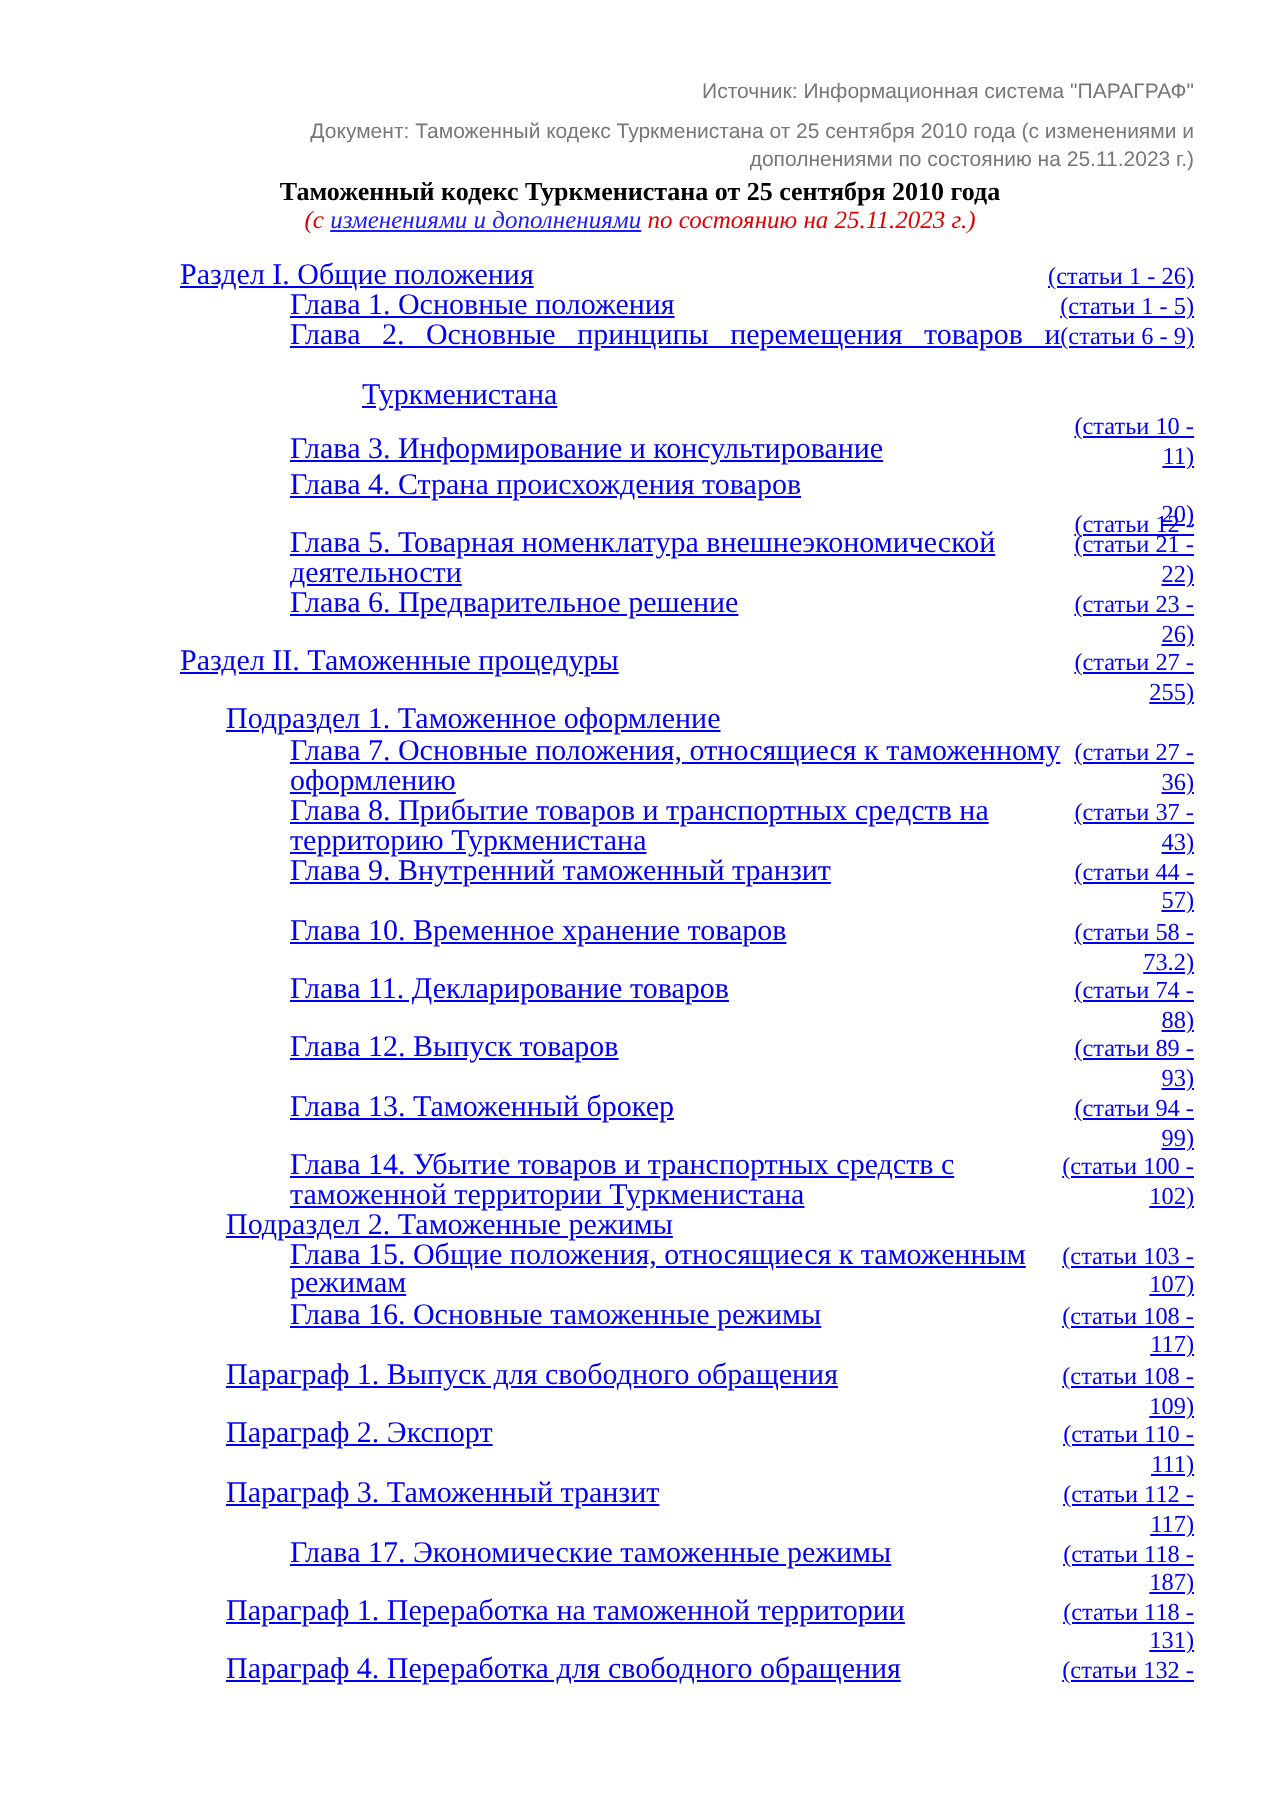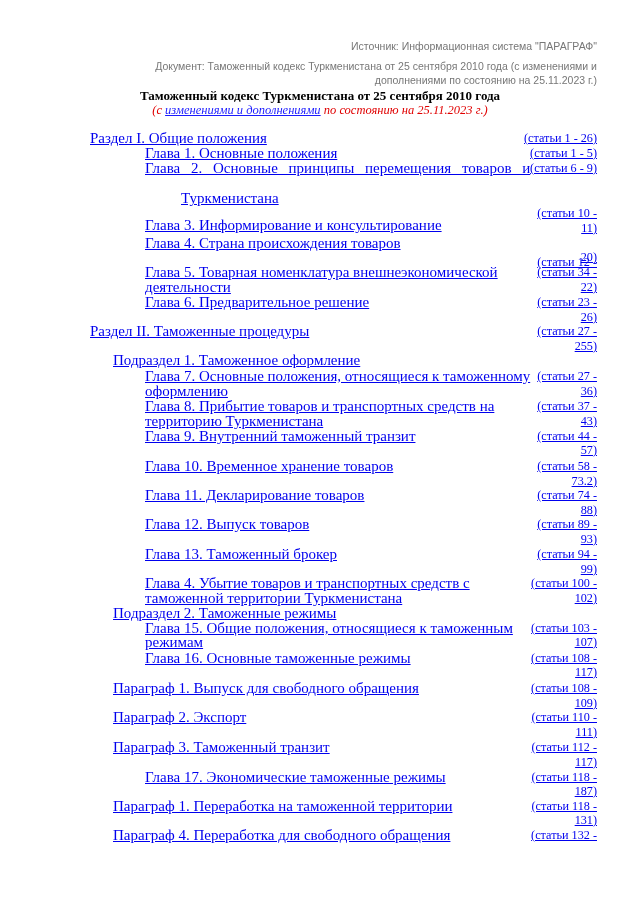--- a/index.html
+++ b/index.html
@@ -41,21 +41,21 @@
   <a class="ln" style="left:145px;top:206px;margin-top:12px;">Глава 3. Информирование и консультирование</a>
   <a class="rt" style="top:206px;">(статьи 10 -</a>
   <a class="rt" style="top:221px;">11)</a>
 
   <a class="ln" style="left:145px;top:236px;">Глава 4. Страна происхождения товаров</a>
   <a class="rt" style="top:236px;margin-top:19px;">(статьи 12 -</a>
   <a class="rt" style="top:250px;">20)</a>
 
   <a class="ln" style="left:145px;top:265px;">Глава 5. Товарная номенклатура внешнеэкономической</a>
   <a class="ln" style="left:145px;top:280px;">деятельности</a>
-  <a class="rt" style="top:265px;">(статьи 34 -</a>
+  <a class="rt" style="top:265px;">(статьи 21 -</a>
   <a class="rt" style="top:280px;">22)</a>
 
   <a class="ln" style="left:145px;top:295px;">Глава 6. Предварительное решение</a>
   <a class="rt" style="top:295px;">(статьи 23 -</a>
   <a class="rt" style="top:310px;">26)</a>
 
   <a class="ln" style="left:90px;top:324px;">Раздел II. Таможенные процедуры</a>
   <a class="rt" style="top:324px;">(статьи 27 -</a>
   <a class="rt" style="top:339px;">255)</a>
 
@@ -84,21 +84,21 @@
   <a class="rt" style="top:503px;">88)</a>
 
   <a class="ln" style="left:145px;top:517px;">Глава 12. Выпуск товаров</a>
   <a class="rt" style="top:517px;">(статьи 89 -</a>
   <a class="rt" style="top:532px;">93)</a>
 
   <a class="ln" style="left:145px;top:547px;">Глава 13. Таможенный брокер</a>
   <a class="rt" style="top:547px;">(статьи 94 -</a>
   <a class="rt" style="top:562px;">99)</a>
 
-  <a class="ln" style="left:145px;top:576px;">Глава 4. Убытие товаров и транспортных средств с</a>
+  <a class="ln" style="left:145px;top:576px;">Глава 14. Убытие товаров и транспортных средств с</a>
   <a class="ln" style="left:145px;top:591px;">таможенной территории Туркменистана</a>
   <a class="rt" style="top:576px;">(статьи 100 -</a>
   <a class="rt" style="top:591px;">102)</a>
 
   <a class="ln" style="left:113px;top:606px;">Подраздел 2. Таможенные режимы</a>
 
   <a class="ln" style="left:145px;top:621px;">Глава 15. Общие положения, относящиеся к таможенным</a>
   <a class="ln" style="left:145px;top:635px;">режимам</a>
   <a class="rt" style="top:621px;">(статьи 103 -</a>
   <a class="rt" style="top:635px;">107)</a>

